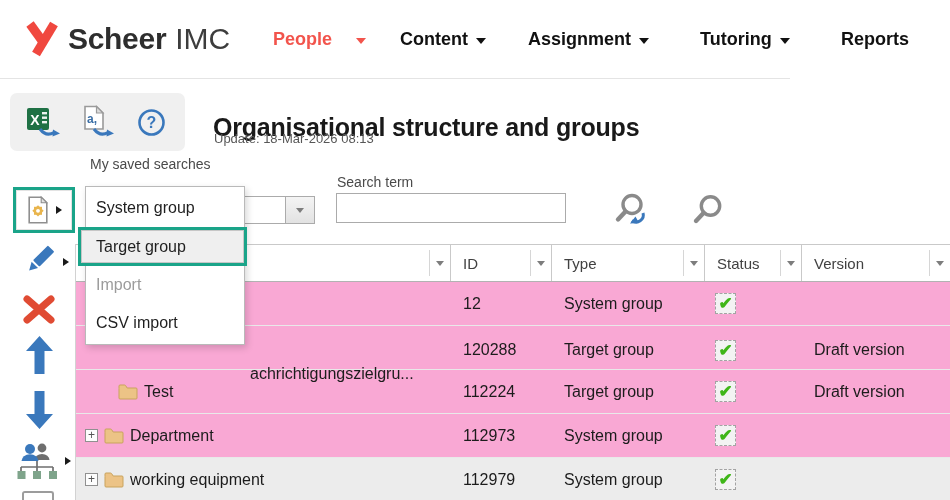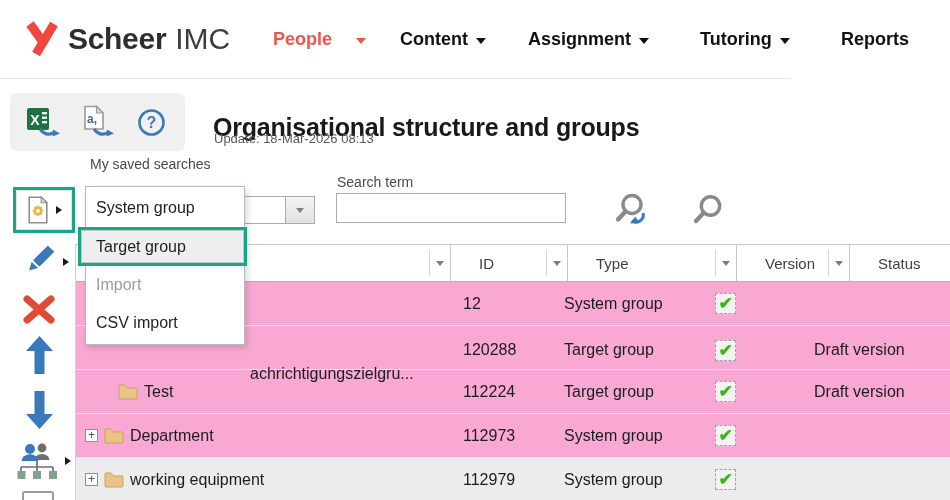--- a/index.html
+++ b/index.html
@@ -42,21 +42,21 @@
   #context-menu{position:absolute;left:85px;top:186px;width:160px;background:#fff;border:1px solid #b9b9b9;
     box-shadow:2px 3px 7px rgba(0,0,0,.16);z-index:40;padding:2px 0;box-sizing:border-box;}
   .menu-item{height:38px;display:flex;align-items:center;padding-left:10px;font-size:16px;color:#1f1f1f;cursor:pointer;box-sizing:border-box;}
   .menu-item.disabled{color:#9b9b9b;cursor:default;}
   .menu-item.highlighted{background:#efefef;border:1px solid #c6c6c6;box-shadow:0 0 0 3px #1aa489;
     margin:3px 0 3px -5px;padding-left:14px;height:33px;width:163px;}
 
   
   .grid-leftline{position:absolute;left:75px;top:244px;bottom:0;width:1px;background:#d2d2d2;}
   .grid-header{position:absolute;left:76px;top:244px;width:874px;height:38px;display:grid;
-    grid-template-columns:375px 101px 153px 97px 148px;border-top:1px solid #c9c9c9;border-bottom:1px solid #b2b2b2;background:#fff;box-sizing:border-box;gap:16px;}
+    grid-template-columns:375px 101px 153px 97px 148px;border-top:1px solid #c9c9c9;border-bottom:1px solid #b2b2b2;background:#fff;box-sizing:border-box;}
   .hcell{position:relative;display:flex;align-items:center;padding-left:12px;font-size:15px;color:#414141;border-right:1px solid #c9c9c9;cursor:pointer;}
   .hcell:last-child{border-right:none;}
   .htrigger{position:absolute;right:0;top:5px;bottom:5px;width:20px;border-left:1px solid #d6d6d6;
     display:flex;align-items:center;justify-content:center;cursor:pointer;}
   .grid-body{position:absolute;left:76px;top:282px;width:874px;bottom:0;overflow:hidden;}
   .grid-row{display:grid;grid-template-columns:375px 101px 153px 97px 148px;height:44px;align-items:center;
     border-bottom:1px solid #e9e9e9;font-size:16px;color:#1c1c1c;background:#f9a8d4;cursor:pointer;box-sizing:border-box;}
   .grid-row.shaded{background:#ececec;}
   .cell{padding-left:12px;display:flex;align-items:center;white-space:nowrap;overflow:hidden;}
   .cell-name{padding-left:9px;gap:6px;}
@@ -240,27 +240,27 @@
           <span class="tri-down"></span>
         </span>
     </div>
     <div class="hcell">
       <span>Type</span>
       <span class="htrigger">
           <span class="tri-down"></span>
         </span>
     </div>
     <div class="hcell">
+      <span>Status</span>
+      <span class="htrigger">
+          <span class="tri-down"></span>
+        </span>
+    </div>
+    <div class="hcell">
       <span>Version</span>
-      <span class="htrigger">
-          <span class="tri-down"></span>
-        </span>
-    </div>
-    <div class="hcell">
-      <span>Status</span>
       <span class="htrigger">
           <span class="tri-down"></span>
         </span>
     </div>
   </div>
   <div class="grid-body" id="grid-body">
       <div class="grid-row" data-status="1" data-expand="0" data-folder="0">
     <div class="cell cell-name">
 
       <span class="name-text"></span>

